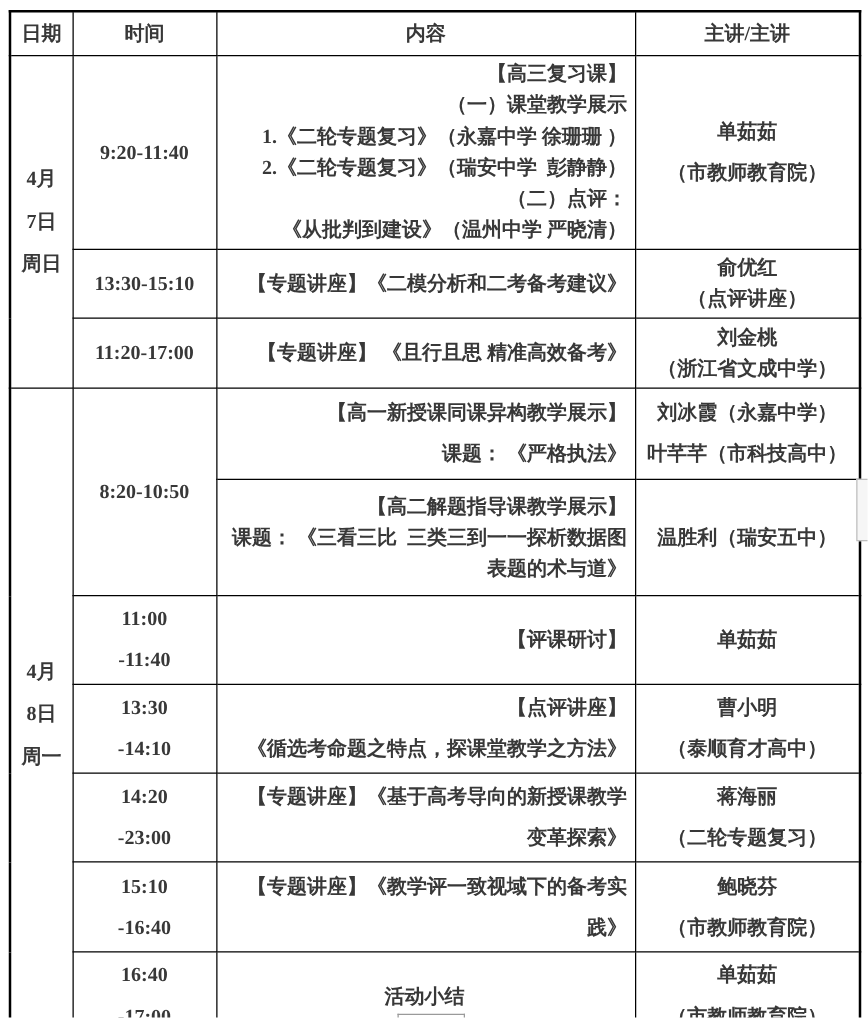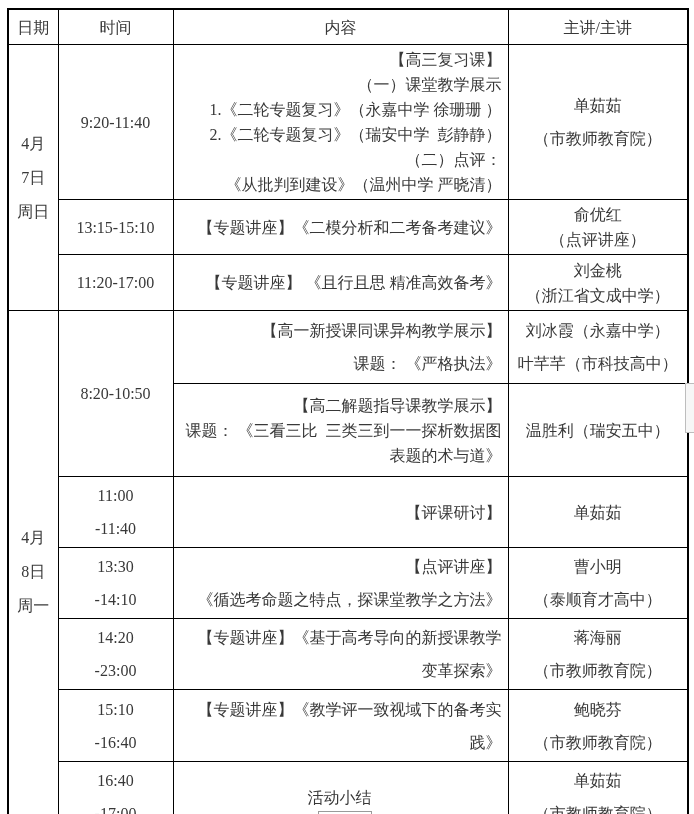--- a/index.html
+++ b/index.html
@@ -10,21 +10,21 @@
     color:#383838;
   }
   table.schedule{
     position:absolute;left:7px;top:8px;
     border-collapse:collapse;table-layout:fixed;width:680px;
     border:2px solid #000000;
     font-size:16px;
   }
   td,th{
     border:1px solid #000000;
-    font-weight:normal;
+    font-weight:bold;
     vertical-align:middle;
     line-height:25px;
     padding:2px 4px;
     overflow:hidden;
     white-space:pre-wrap;
     text-align:center;
   }
   th{height:30px;}
   td.content{text-align:right;padding-left:12px;padding-right:6px;}
   td.content.center{text-align:center;padding-left:4px;}
@@ -68,21 +68,21 @@
 （一）课堂教学展示
 1.《二轮专题复习》（永嘉中学 徐珊珊 ）
 2.《二轮专题复习》（瑞安中学  彭静静）
 （二）点评：
 《从批判到建设》（温州中学 严晓清）</td>
     <td class="loose">单茹茹
 （市教师教育院）</td>
   </tr>
 
   <tr style="height:52px;">
-    <td>13:15-15:10</td>
+    <td>13:30-15:10</td>
     <td class="content">【专题讲座】《二模分析和二考备考建议》</td>
     <td>俞优红
 （点评讲座）</td>
   </tr>
 
   <tr style="height:56px;">
     <td>11:20-17:00</td>
     <td class="content">【专题讲座】 《且行且思 精准高效备考》</td>
     <td>刘金桃
 （浙江省文成中学）</td>
@@ -119,21 +119,21 @@
 《循选考命题之特点，探课堂教学之方法》</td>
     <td class="loose">曹小明
 （泰顺育才高中）</td>
   </tr>
 
   <tr style="height:67px;">
     <td class="loose">14:20
 -23:00</td>
     <td class="content loose">【专题讲座】《基于高考导向的新授课教学变革探索》</td>
     <td class="loose">蒋海丽
-（市教师教育院）</td>
+（二轮专题复习）</td>
   </tr>
 
   <tr style="height:72px;">
     <td class="loose">15:10
 -16:40</td>
     <td class="content loose">【专题讲座】《教学评一致视域下的备考实践》</td>
     <td class="loose">鲍晓芬
 （市教师教育院）</td>
   </tr>
 

